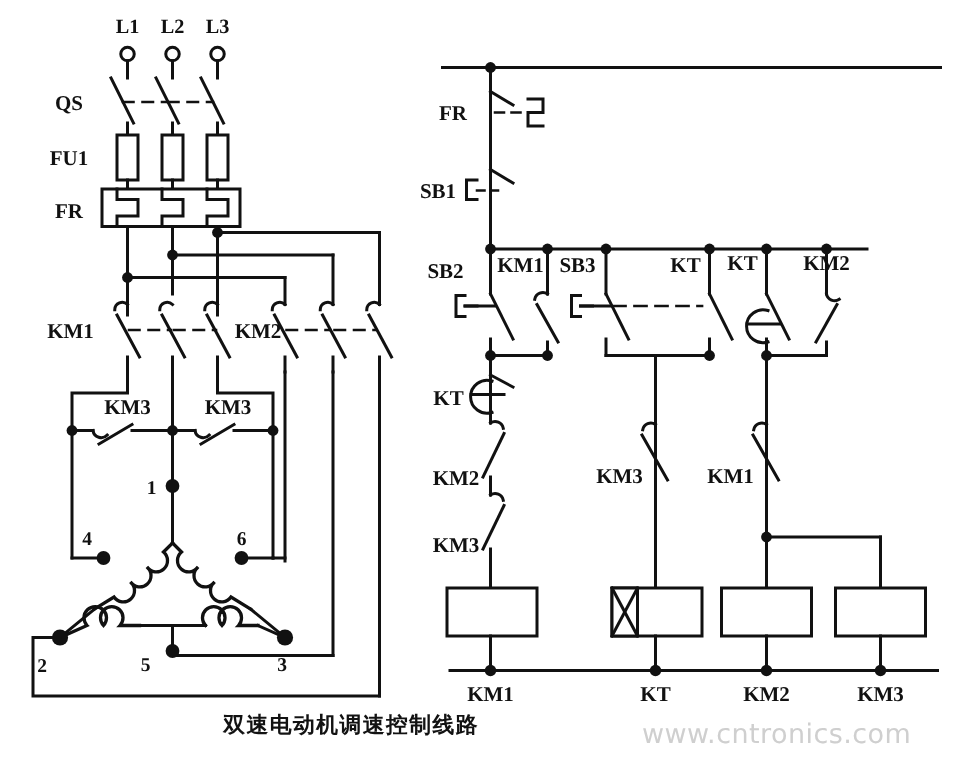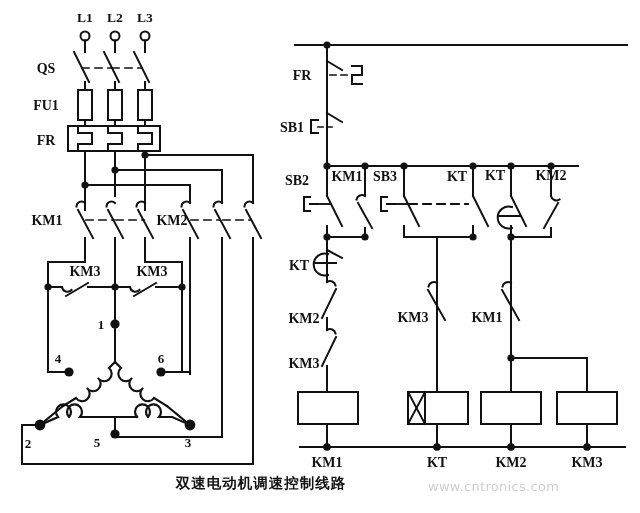--- a/index.html
+++ b/index.html
@@ -9,26 +9,26 @@
     -webkit-font-smoothing:antialiased;
   }
   #schematic{position:absolute;left:0;top:0;width:640px;height:513px;}
   .lbl{font-family:"Liberation Serif",serif;font-weight:bold;fill:#111;}
   .lbl-dev{font-size:14px;}
   .lbl-term{font-size:13.5px;}
   .lbl-num{font-size:13px;}
   .caption{
     position:absolute;left:0;top:474px;width:572px;
     text-align:center;font-family:"DejaVu Sans",sans-serif;
-    font-weight:bold;font-size:14.5px;color:#121212;letter-spacing:1px;padding-left:27px;
+    font-weight:bold;font-size:14.5px;color:#121212;letter-spacing:1px;
   }
   .caption span{display:inline-block;transform:translateX(-52px);}
   .watermark{
     position:absolute;left:428px;top:479px;
-    font-family:"DejaVu Sans",sans-serif;font-size:13px;font-weight:500;
+    font-family:"DejaVu Sans",sans-serif;font-size:18px;font-weight:500;
     color:#cfcfcf;letter-spacing:0.3px;white-space:nowrap;
   }
 </style>
 </head>
 <body>
 
 <svg id="schematic" viewBox="0 0 640 513">
   <defs>
     <g id="fuseBox">
       <rect x="-7" y="0" width="14" height="30" fill="#fff" stroke="#111" stroke-width="2"></rect>

